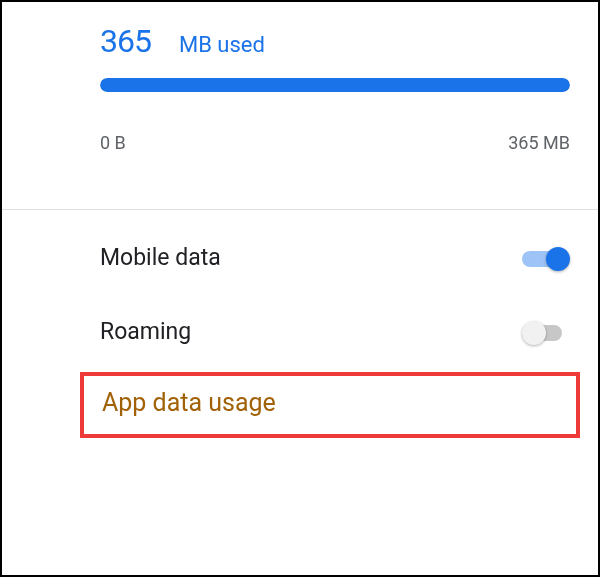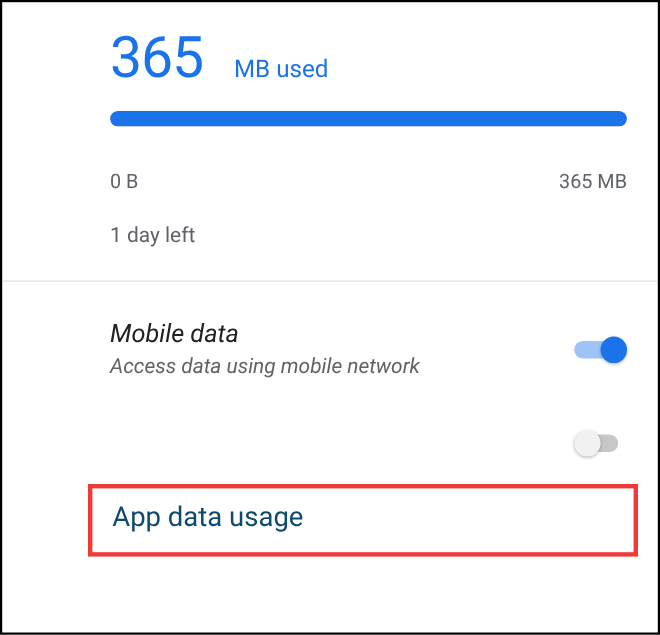--- a/index.html
+++ b/index.html
@@ -15,21 +15,21 @@
       padding: 20px 28px 30px 98px;
     }
     .usage-amount {
       display: flex;
       align-items: baseline;
       gap: 10px;
       color: #1a73e8;
       margin-bottom: 18px;
     }
     .usage-number {
-      font-size: 52px;
+      font-size: 32px;
       font-weight: 400;
       letter-spacing: -1px;
     }
     .usage-unit {
       font-size: 22px;
       font-weight: 400;
       margin-left: 18px;
     }
     .progress-bar {
       width: 100%;
@@ -62,34 +62,33 @@
       width: 100%;
     }
     .settings-list {
       padding: 12px 28px 0 98px;
     }
     .setting-row {
       display: flex;
       align-items: center;
       justify-content: flex-start;
       padding: 22px 0;
-      font-style: italic;
     }
     .setting-text {
       flex: 1;
       padding-right: 16px;
     }
     .setting-title {
       font-size: 23px;
       color: #202124;
       margin-bottom: 3px;
     }
     .setting-title-big {
       font-size: 25px;
-      color: #0c4a6e;
+      color: #a16207;
       margin-bottom: 3px;
     }
     .setting-sub {
       font-size: 19px;
       color: #5f6368;
       line-height: 1.35;
     }
     .toggle {
       width: 48px;
       height: 26px;
@@ -130,40 +129,39 @@
     <span class="usage-number">365</span>
     <span class="usage-unit">MB used</span>
   </div>
   <div class="progress-bar">
     <div class="progress-fill" style="width:100%"></div>
   </div>
   <div class="progress-labels">
     <span>0 B</span>
     <span>365 MB</span>
   </div>
-  <div class="days-left">1 day left</div>
 </div>
 
 <div class="divider"></div>
 
 <div class="settings-list">
 
   <div class="setting-row">
     <div class="setting-text">
       <div class="setting-title">Mobile data</div>
-      <div class="setting-sub">Access data using mobile network</div>
     </div>
     <div class="toggle on">
       <div class="toggle-track"></div>
       <div class="toggle-thumb"></div>
     </div>
   </div>
 
   <div class="setting-row">
     <div class="setting-text">
+      <div class="setting-title">Roaming</div>
     </div>
     <div class="toggle off">
       <div class="toggle-track"></div>
       <div class="toggle-thumb"></div>
     </div>
   </div>
 
 </div>
 
 <div class="highlight-box">

